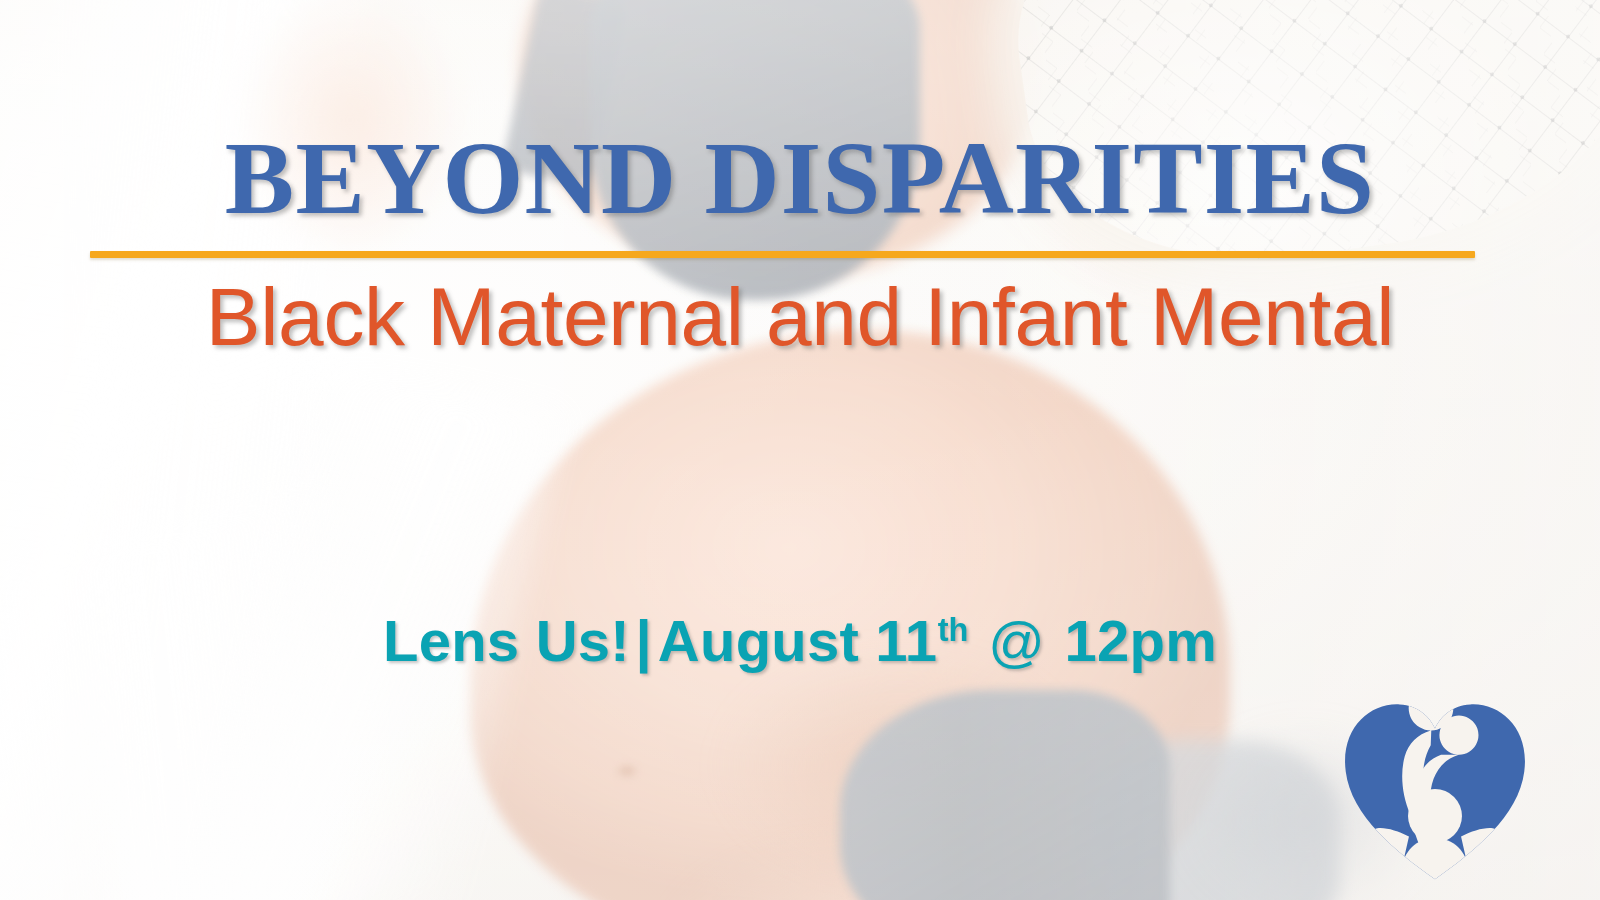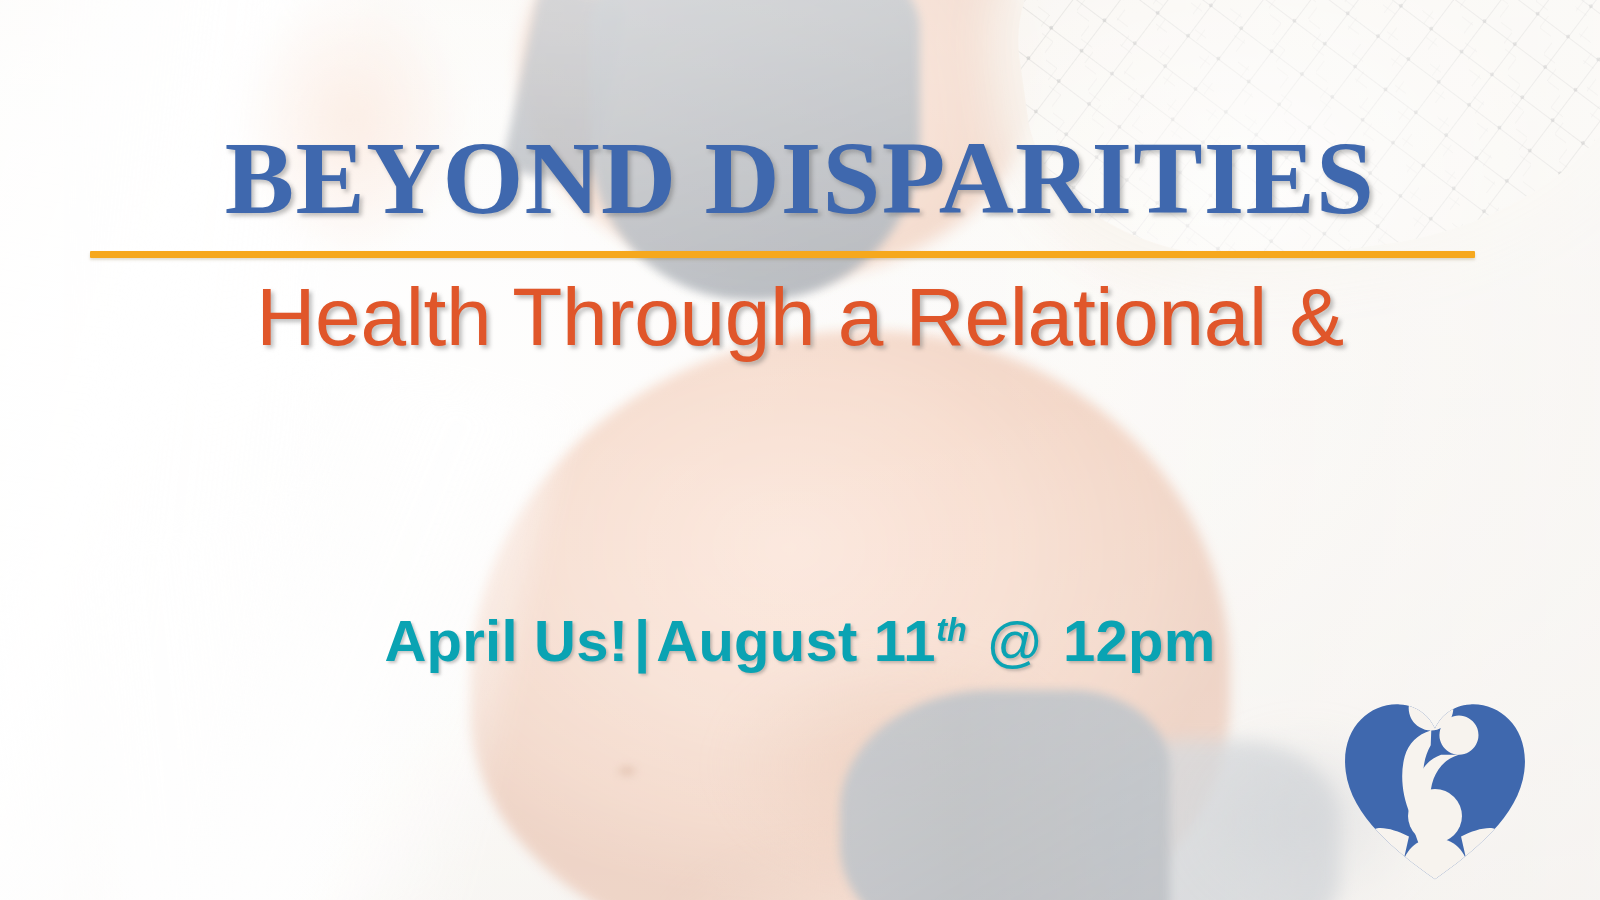--- a/index.html
+++ b/index.html
@@ -244,21 +244,20 @@
     letter-spacing:.004em;
     color:#0aa3b3;
     text-shadow:2px 2px 3px rgba(95,95,95,.35);
     white-space:nowrap;
   }
   .joinline .sup{
     font-size:.56em;
     vertical-align:.62em;
     margin-left:.02em;
     letter-spacing:0;
-    font-style:italic;
   }
   .joinline .bar{ margin:0 .10em; }
   .joinline .at{
     display:inline-block;
     font-weight:400;
     font-size:.96em;
     margin:0 .06em;
   }
 
   
@@ -308,24 +307,24 @@
     <div class="wash"></div>
   </div>
 
   <div class="content">
 
     <div class="headline">BEYOND DISPARITIES</div>
 
     <div class="rule"></div>
 
     <div class="subhead">
-      <span class="ln">Health Through a Relational &amp;</span>
+      <span class="ln">Black Maternal and Infant Mental</span>
     </div>
 
-    <div class="joinline"><span>April Us!</span><span class="bar">|</span><span>August</span>&nbsp;<span>11</span><span class="sup">th</span>&nbsp;<span class="at">@</span>&nbsp;<span>12pm</span></div>
+    <div class="joinline"><span>Lens Us!</span><span class="bar">|</span><span>August</span>&nbsp;<span>11</span><span class="sup">th</span>&nbsp;<span class="at">@</span>&nbsp;<span>12pm</span></div>
 
     <div class="logo">
       <svg viewBox="0 0 200 200" xmlns="http://www.w3.org/2000/svg" aria-hidden="true">
         <defs>
           <clipPath id="heartClip">
             <path d="M100 196
                      C 58 166, 10 128, 4 80
                      C -2 34, 30 6, 62 8
                      C 82 9, 95 22, 100 34
                      C 105 22, 118 9, 138 8

